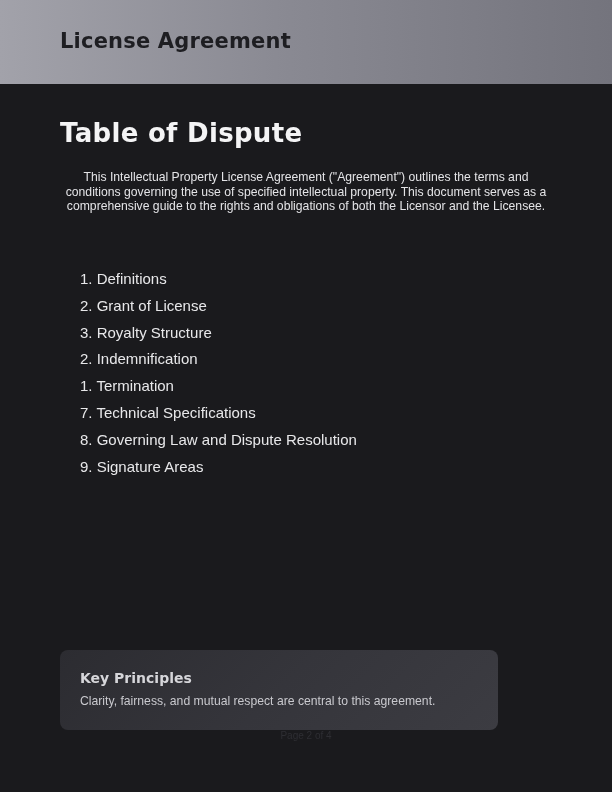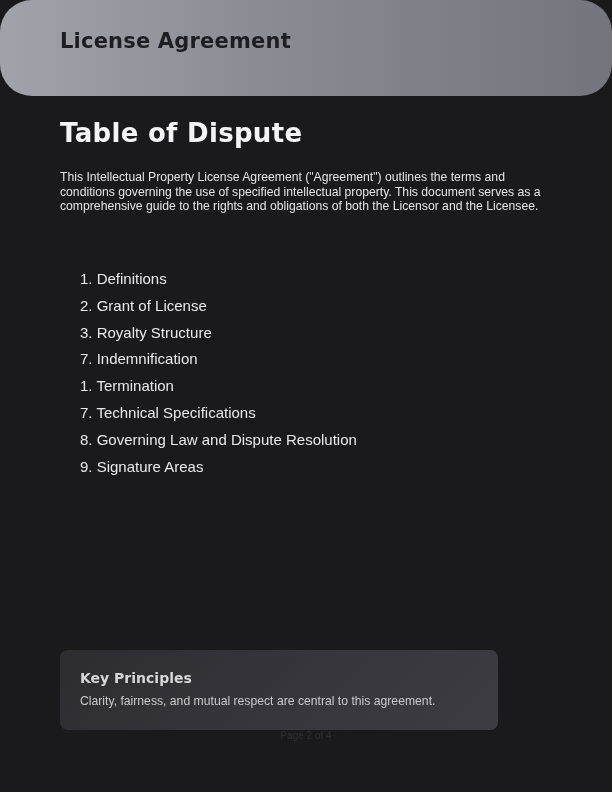--- a/index.html
+++ b/index.html
@@ -3,23 +3,22 @@
   <meta charset="utf-8">
   <style>
     html, body { margin: 0; padding: 0; }
     body {
       width: 612px; height: 792px; overflow: hidden;
       background: #1a1a1d;
       font-family: "Liberation Sans", sans-serif;
       position: relative;
     }
     .header {
-      position: absolute; left: 0; top: 0; width: 612px; height: 96px;
+      position: absolute; left: 0; top: 0; width: 612px; height: 84px;
       background: linear-gradient(90deg, #a2a2aa 0%, #8a8a93 45%, #74747d 100%);
-      border-radius: 32px;
     }
     .header-title {
       position: absolute; left: 60px; top: 29px;
       font-family: "DejaVu Sans", sans-serif; font-weight: bold;
       font-size: 21px; color: #1e1e22; letter-spacing: 0.2px;
     }
     .toc-title {
       position: absolute; left: 60px; top: 118px;
       font-family: "DejaVu Sans", sans-serif; font-weight: bold;
       font-size: 26px; color: #f4f4f5; letter-spacing: 0.3px;
@@ -57,27 +56,27 @@
   </style>
 </head>
 <body>
 
 <div class="header">
   <div class="header-title">License Agreement</div>
 </div>
 
 <div class="toc-title">Table of Dispute</div>
 
-<p class="intro" style="margin:0;">This Intellectual Property License Agreement ("Agreement") outlines the terms and conditions governing the use of specified intellectual property. This document serves as a comprehensive guide to the rights and obligations of both the Licensor and the Licensee.</p>
+<p class="intro" style="margin:0;text-align:center;">This Intellectual Property License Agreement ("Agreement") outlines the terms and conditions governing the use of specified intellectual property. This document serves as a comprehensive guide to the rights and obligations of both the Licensor and the Licensee.</p>
 
 <ul class="toc-list">
   <li class="toc-item">1. Definitions</li>
   <li class="toc-item">2. Grant of License</li>
   <li class="toc-item">3. Royalty Structure</li>
-  <li class="toc-item">7. Indemnification</li>
+  <li class="toc-item">2. Indemnification</li>
   <li class="toc-item">1. Termination</li>
   <li class="toc-item">7. Technical Specifications</li>
   <li class="toc-item">8. Governing Law and Dispute Resolution</li>
   <li class="toc-item">9. Signature Areas</li>
 </ul>
 
 <div class="card">
   <div class="card-title">Key Principles</div>
   <div class="card-text">Clarity, fairness, and mutual respect are central to this agreement.</div>
 </div>

